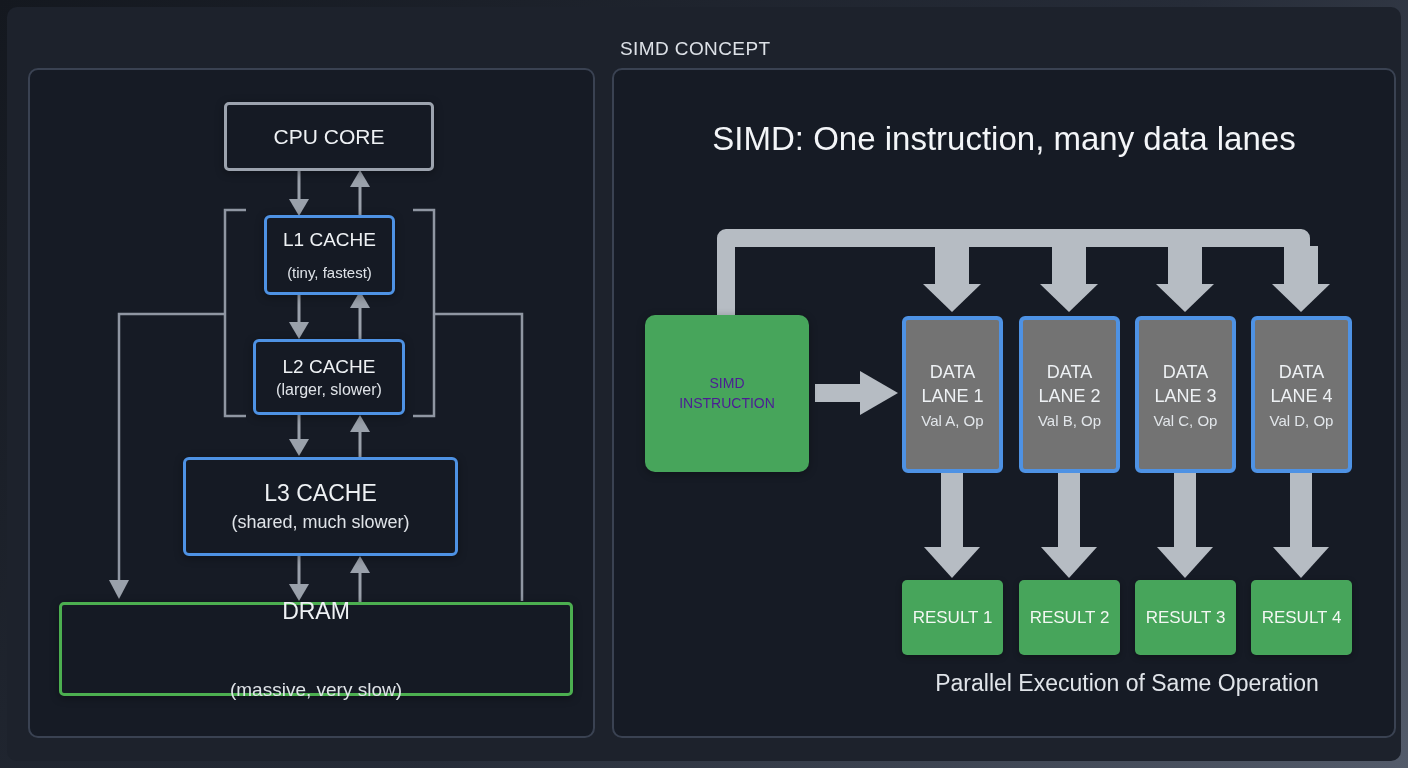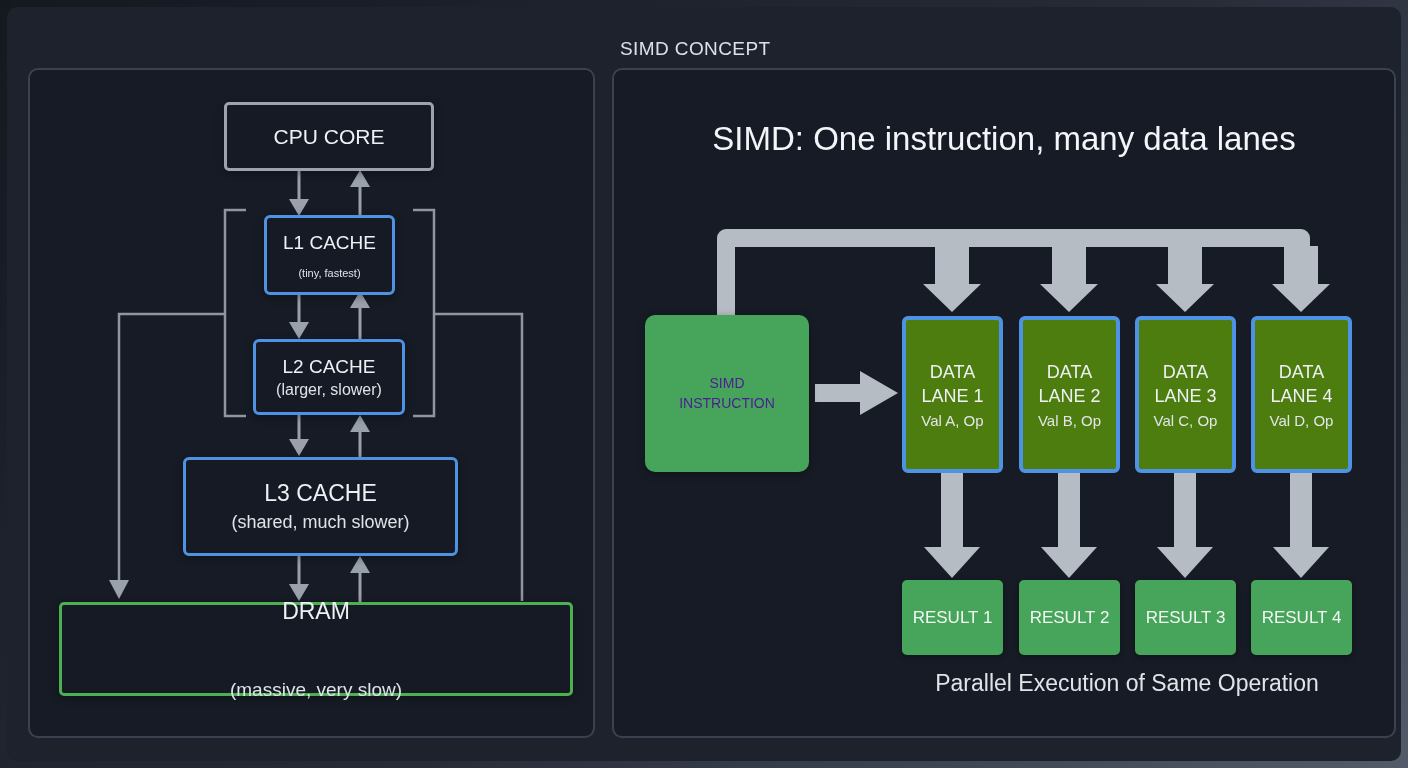--- a/index.html
+++ b/index.html
@@ -15,34 +15,34 @@
   .dbox{position:absolute;background:#151a24;box-sizing:border-box;
     display:flex;flex-direction:column;align-items:center;justify-content:center;
     text-align:center;color:#eef1f4;border-radius:5px;
     box-shadow:0 2px 8px rgba(0,0,0,.35);}
   .b-gray{border:3px solid #9ca3ae;}
   .b-blue{border:3px solid #4e92e4;border-radius:6px;}
   .b-green{border:3px solid #4caf50;}
   .box-sub{color:#dfe3e8;font-weight:400;}
   .cpu-box{left:194px;top:32px;width:210px;height:69px;font-size:21px;}
   .l1-box{left:234px;top:145px;width:131px;height:80px;font-size:19px;}
-  .l1-box .box-sub{font-size:11px;margin-top:13px;}
+  .l1-box .box-sub{font-size:15px;margin-top:13px;}
   .l2-box{left:223px;top:269px;width:152px;height:76px;font-size:19px;}
   .l2-box .box-sub{font-size:16px;margin-top:3px;}
   .l3-box{left:153px;top:387px;width:275px;height:99px;font-size:23px;}
   .l3-box .box-sub{font-size:18px;margin-top:5px;}
   .dram-box{left:29px;top:532px;width:514px;height:94px;font-size:23px;gap:48px;}
   .dram-box .box-sub{font-size:19px;margin-top:6px;}
   .simd-title{position:absolute;top:50px;left:0;width:100%;text-align:center;
     font-size:33px;color:#f3f5f8;}
   .instr-box{position:absolute;left:31px;top:245px;width:164px;height:157px;
     background:#47a55b;border-radius:10px;display:flex;flex-direction:column;
     align-items:center;justify-content:center;color:#4c1d95;font-size:14px;
     line-height:1.4;text-align:center;box-shadow:0 2px 8px rgba(0,0,0,.3);}
-  .lane{position:absolute;top:246px;width:101px;height:157px;background:#4d7c0f;
+  .lane{position:absolute;top:246px;width:101px;height:157px;background:#737373;
     border:4px solid #4e92e4;border-radius:6px;box-sizing:border-box;
     display:flex;flex-direction:column;align-items:center;justify-content:center;
     text-align:center;color:#eef1f4;}
   .lane-line{font-size:18px;line-height:1.35;}
   .lane-val{font-size:15px;color:#e2e6ea;margin-top:4px;}
   .result{position:absolute;top:510px;width:101px;height:75px;background:#47a55b;
     border-radius:5px;display:flex;align-items:center;justify-content:center;
     color:#f2f7f2;font-size:17px;box-shadow:0 2px 6px rgba(0,0,0,.3);}
   .caption{position:absolute;top:600px;left:258px;width:510px;text-align:center;
     font-size:23px;color:#e0e4e9;}

